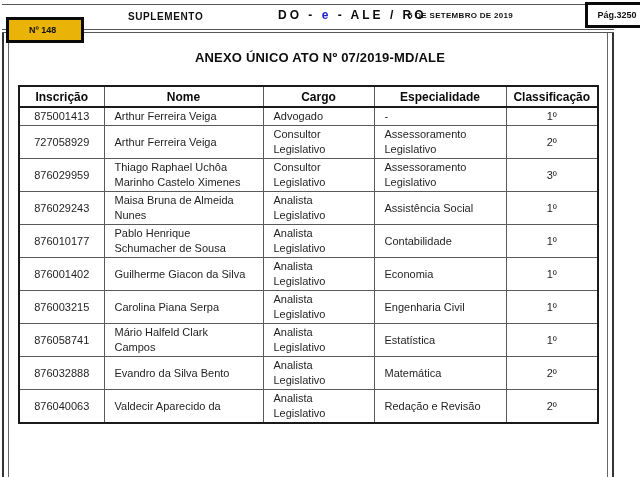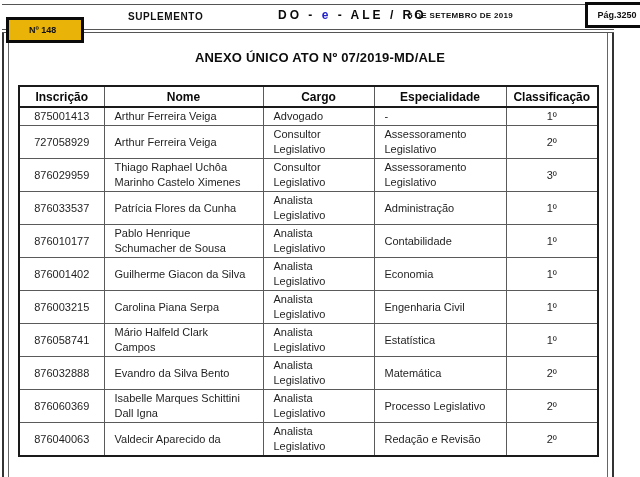--- a/index.html
+++ b/index.html
@@ -122,25 +122,26 @@
       <td class="c-center">876029959</td>
       <td>Thiago Raphael Uchôa
 Marinho Castelo Ximenes</td>
       <td>Consultor
 Legislativo</td>
       <td>Assessoramento
 Legislativo</td>
       <td class="c-center">3º</td>
     </tr>
     <tr class="d">
-      <td class="c-center">876033537</td>
-      <td>Patrícia Flores da Cunha</td>
+      <td class="c-center">876029243</td>
+      <td>Maisa Bruna de Almeida
+Nunes</td>
       <td>Analista
 Legislativo</td>
-      <td>Administração</td>
+      <td>Assistência Social</td>
       <td class="c-center">1º</td>
     </tr>
     <tr class="d">
       <td class="c-center">876010177</td>
       <td>Pablo Henrique
 Schumacher de Sousa</td>
       <td>Analista
 Legislativo</td>
       <td>Contabilidade</td>
       <td class="c-center">1º</td>
@@ -172,29 +173,20 @@
     </tr>
     <tr class="d">
       <td class="c-center">876032888</td>
       <td>Evandro da Silva Bento</td>
       <td>Analista
 Legislativo</td>
       <td>Matemática</td>
       <td class="c-center">2º</td>
     </tr>
     <tr class="d">
-      <td class="c-center">876060369</td>
-      <td>Isabelle Marques Schittini
-Dall Igna</td>
-      <td>Analista
-Legislativo</td>
-      <td>Processo Legislativo</td>
-      <td class="c-center">2º</td>
-    </tr>
-    <tr class="d">
       <td class="c-center">876040063</td>
       <td>Valdecir Aparecido da</td>
       <td>Analista
 Legislativo</td>
       <td>Redação e Revisão</td>
       <td class="c-center">2º</td>
     </tr>
   </tbody>
 </table>
 </div>

